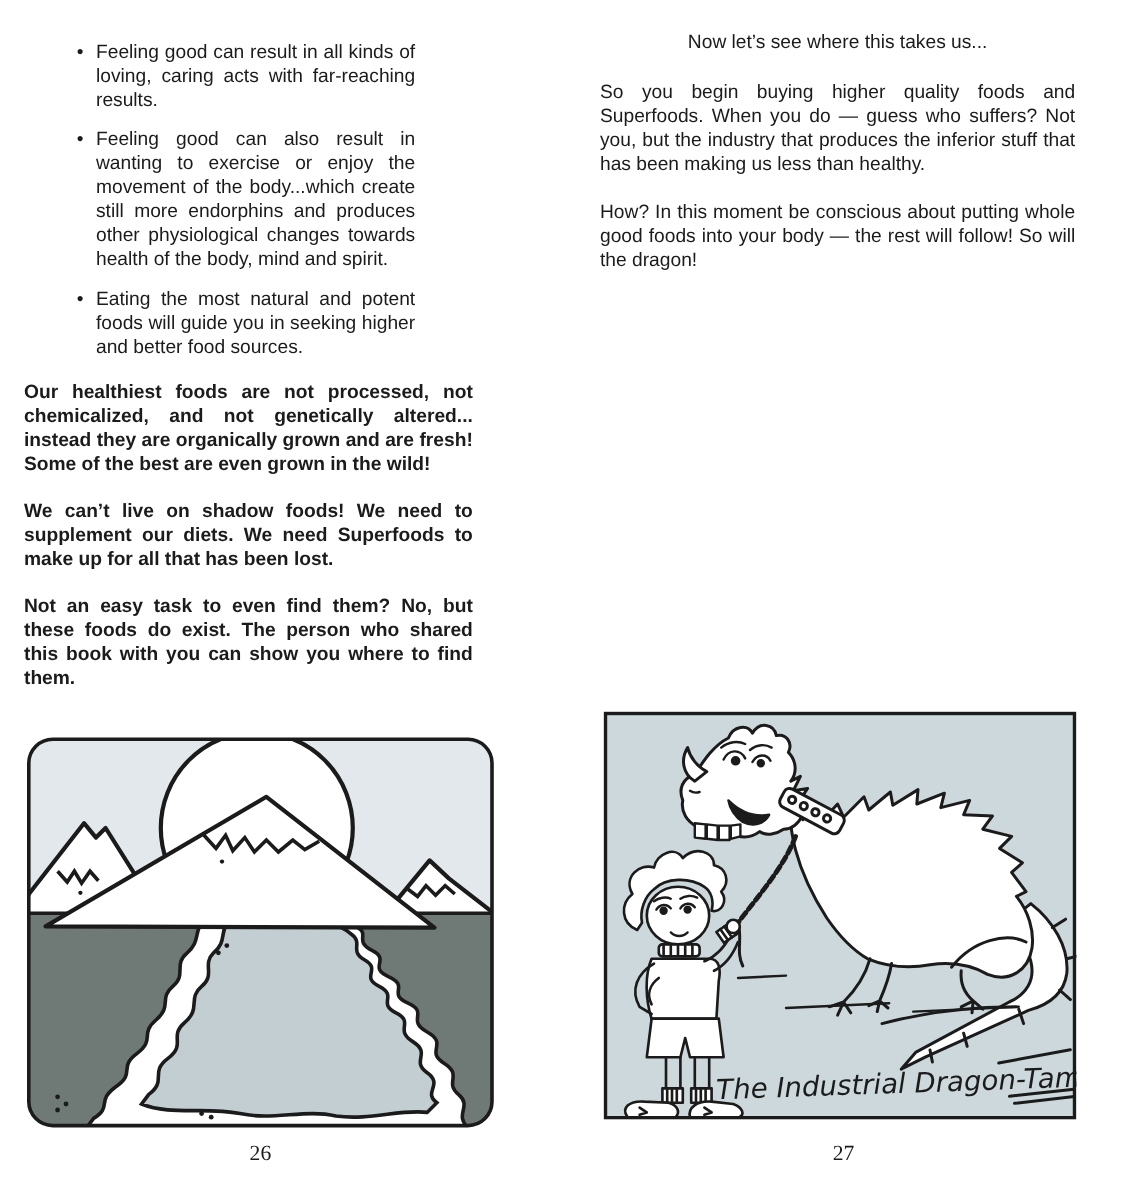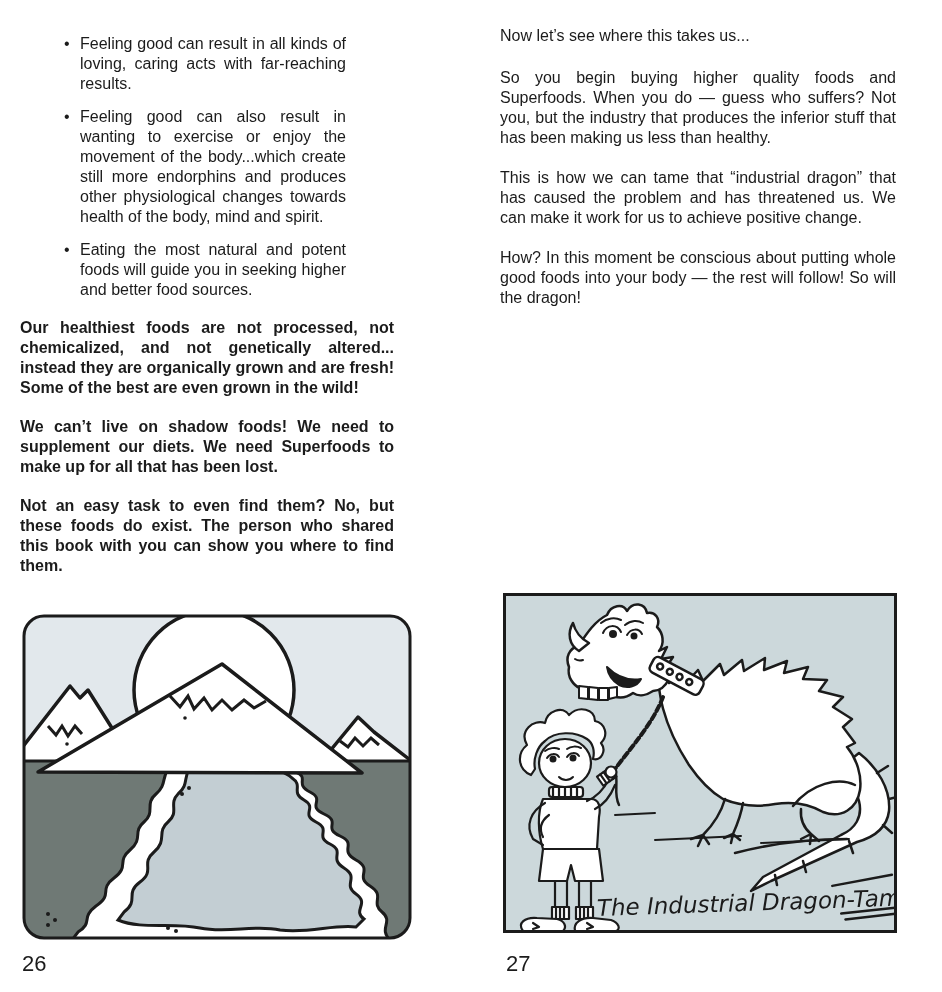--- a/index.html
+++ b/index.html
@@ -8,27 +8,27 @@
     background:#ffffff;color:#1b1b1b;
     font-family:"Liberation Sans", sans-serif;
   }
   .col{position:absolute;font-size:16px;line-height:20px;text-align:justify;}
   .left-col{left:20px;top:26px;width:392px;}
   .right-col{left:500px;top:26px;width:396px;}
   ul.bullets{list-style:none;margin:8px 0 18px 44px;padding:0;width:282px;}
   ul.bullets li{position:relative;padding-left:16px;margin-bottom:13px;}
   .bullet-dot{position:absolute;left:0;top:0;}
   .bold-para{font-weight:bold;margin:0 18px 19px 0;}
-  .intro{text-align:left;margin:0 0 22px 0;}
+  .intro{text-align:center;margin:0 0 22px 0;}
   .para{margin:0 0 20px 0;}
   .underlined{text-decoration:underline;text-underline-offset:3px;}
   figure{margin:0;padding:0;position:absolute;}
   .fig-left{left:22px;top:614px;width:390px;height:326px;}
   .fig-right{left:503px;top:593px;width:394px;height:340px;}
-  .page-num{position:absolute;top:951px;font-family:Liberation Sans, sans-serif;font-size:22px;text-align:left;}
+  .page-num{position:absolute;top:951px;font-family:Liberation Serif, serif;font-size:18px;text-align:center;}
   .pn-left{left:22px;width:390px;}
   .pn-right{left:506px;width:394px;}
   svg{display:block;}
 </style>
 </head>
 <body>
 
 <div>
 
   <div class="col left-col">
@@ -108,21 +108,20 @@
         </g>
       </g>
       <rect x="2" y="2" width="386" height="322" rx="20" fill="none" stroke="#1b1b1b" stroke-width="3"></rect>
     </svg>
   </figure>
   <div class="page-num pn-left">26</div>
 
   <div class="col right-col">
     <p class="intro">Now let’s see where this takes us...</p>
     <p class="para">So you begin buying higher quality foods and Superfoods. When you do — guess who suffers? Not you, but the industry that produces the inferior stuff that has been making us less than healthy.</p>
-    <p class="para">This is how we can tame that “industrial dragon” that has caused the problem and has threatened us. We can make it work for us to achieve positive change.</p>
     <p class="para">How? In this moment be conscious about putting whole good foods into your body — the rest will follow! So will the dragon!</p>
   </div>
 
   <figure class="fig-right">
     <svg width="394" height="340" viewBox="0 0 394 340">
       <rect x="1.5" y="1.5" width="391" height="337" fill="#ccd8db" stroke="#1b1b1b" stroke-width="3"></rect>
       <g stroke="#1b1b1b" stroke-width="2.5" stroke-linejoin="round" stroke-linecap="round" fill="none">
 
         <path d="M 356,160 C 374,174 388,196 386,218 C 384,234 372,244 354,249 L 268,288 L 248,298 L 260,284 L 338,242 C 352,236 360,224 356,208 C 353,196 346,184 336,176 Z" fill="#ffffff"></path>
         <path d="M 374,180 l 11,-7 M 386,206 l 12,-3 M 380,232 l 9,8 M 346,248 l 4,12 M 300,268 l 3,11 M 272,282 l 2,10"></path>

